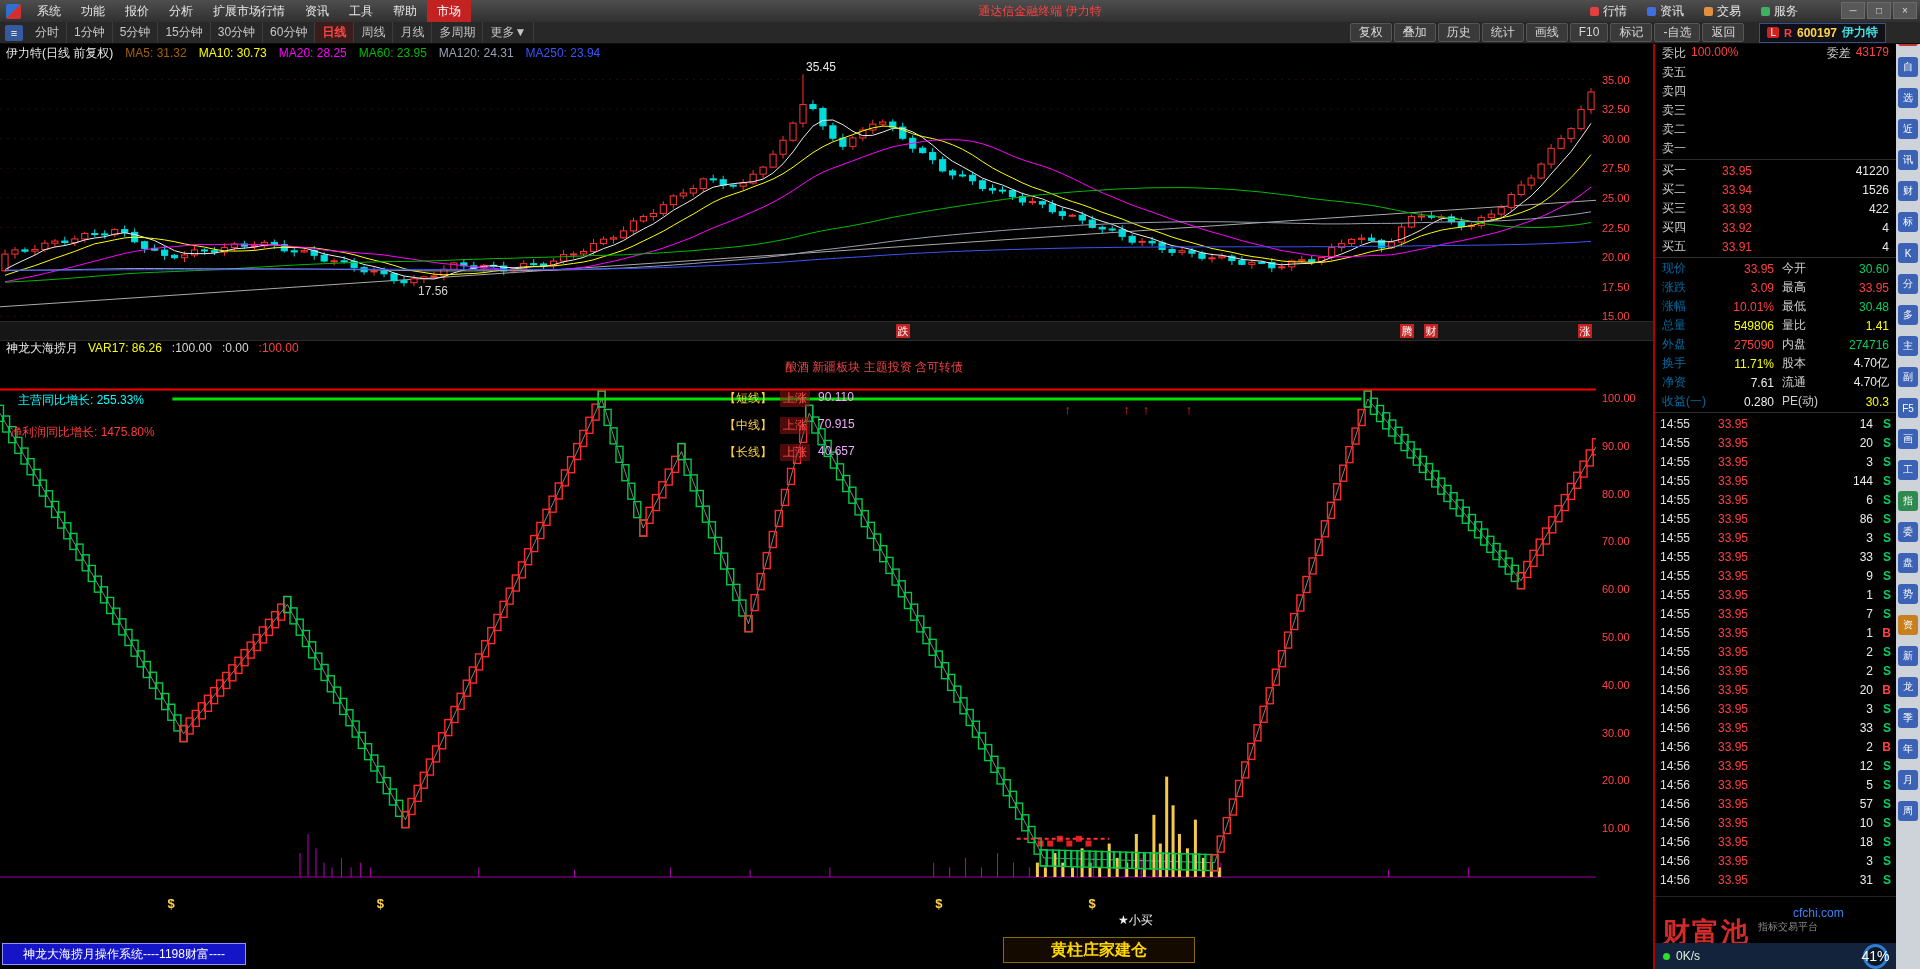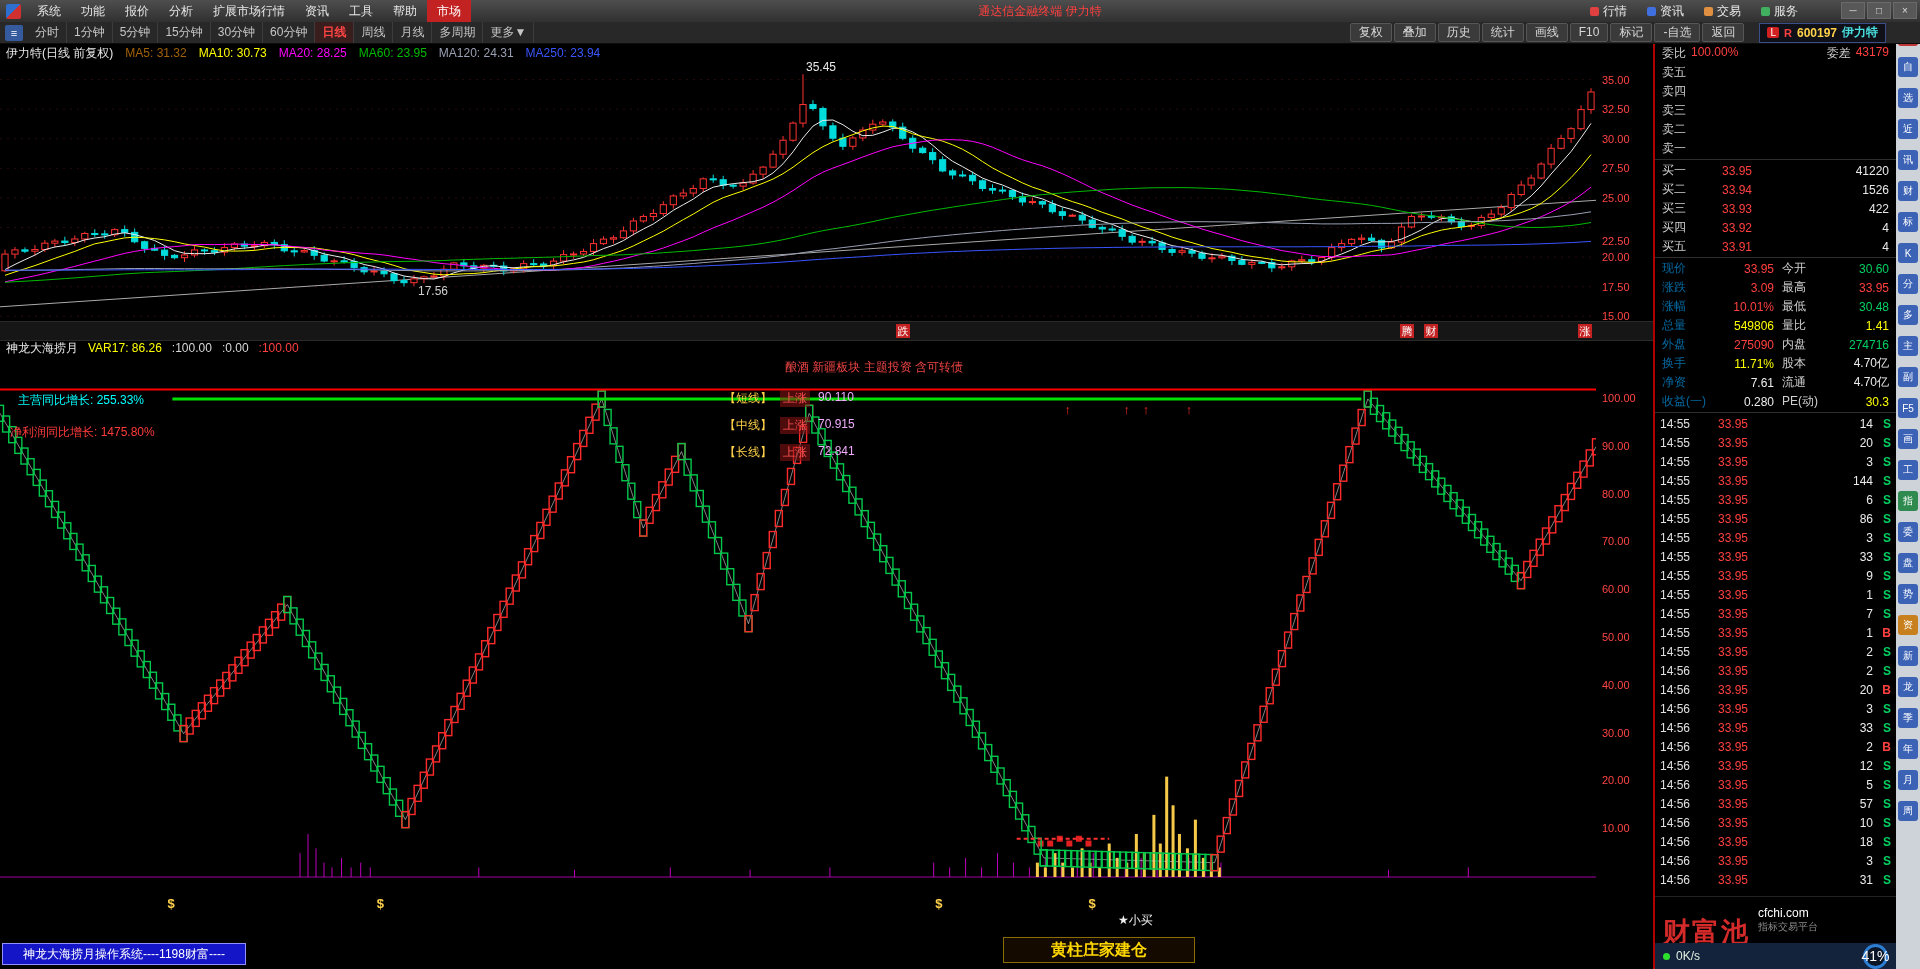--- a/index.html
+++ b/index.html
@@ -78,21 +78,21 @@
   .c-red{color:#ff4040;} .c-green{color:#00d060;} .c-yellow{color:#ffff00;} .c-white{color:#ececec;}
   #trades{flex:1;overflow:hidden;}
   .tr-row{display:flex;align-items:center;height:19px;padding:0 5px;box-sizing:border-box;}
   .tr-t{width:42px;color:#e0e0e0;flex:none;}
   .tr-p{width:46px;text-align:right;color:#ff4040;flex:none;}
   .tr-v{flex:1;text-align:right;color:#ececec;}
   .tr-f{width:18px;text-align:right;font-weight:bold;}
   .brand{height:46px;flex:none;display:flex;align-items:center;gap:8px;padding:0 8px;border-top:1px solid #222;}
   .brand-name{font-size:27px;font-weight:bold;color:#d42a2a;letter-spacing:2px;font-family:"Liberation Serif","DejaVu Serif",serif;margin-top:24px;}
   .brand-col{display:flex;flex-direction:column;line-height:14px;}
-  .brand-domain{color:#ffffff;font-size:12px;}
+  .brand-domain{color:#3b82f6;font-size:12px;margin-left:35px;}
   .brand-tag{color:#8a8a8a;font-size:10px;}
   .statusbar{height:26px;flex:none;background:#14233c;display:flex;align-items:center;gap:6px;padding:0 8px;}
   .net-dot{width:7px;height:7px;border-radius:50%;background:#2ee02e;flex:none;}
   .speed{color:#dfeedf;}
   .gauge{margin-left:auto;width:19px;height:19px;border-radius:50%;border:3px solid #2d7dd2;background:#0a1626;color:#fff;font-size:14px;display:flex;align-items:center;justify-content:center;flex:none;}
 
   
   .strip{position:absolute;top:22px;right:0;width:24px;height:947px;background:#ced3d9;display:flex;flex-direction:column;align-items:center;gap:11px;padding-top:4px;box-sizing:border-box;overflow:hidden;}
   .strip-ico{width:20px;height:20px;flex:none;border-radius:3px;color:#fff;font-size:10px;display:flex;align-items:center;justify-content:center;}
 </style>
@@ -887,37 +887,37 @@
           <span class="sig-value">90.110</span>
         </div>
         <div class="signal-row" style="top: 373px;">
           <span class="sig-label">【中线】</span>
           <span class="sig-state">上涨</span>
           <span class="sig-value">70.915</span>
         </div>
         <div class="signal-row" style="top: 400px;">
           <span class="sig-label">【长线】</span>
           <span class="sig-state">上涨</span>
-          <span class="sig-value">72.841</span>
+          <span class="sig-value">40.657</span>
         </div>
         <div class="arrow" style="left: 1064.53px; top: 358px;">↑</div>
         <div class="arrow" style="left: 1123.58px; top: 358px;">↑</div>
         <div class="arrow" style="left: 1142.74px; top: 358px;">↑</div>
         <div class="arrow" style="left: 1185.83px; top: 358px;">↑</div>
         <div class="dollar" style="left: 167.58px;">$</div>
         <div class="dollar" style="left: 376.656px;">$</div>
         <div class="dollar" style="left: 935.256px;">$</div>
         <div class="dollar" style="left: 1088.47px;">$</div>
       </div>
   <span class="axis-label" style="top: 29.5688px;">35.00</span>
       <span class="axis-label" style="top: 59.156px;">32.50</span>
       <span class="axis-label" style="top: 88.7431px;">30.00</span>
       <span class="axis-label" style="top: 118.33px;">27.50</span>
       <span class="axis-label" style="top: 147.917px;">25.00</span>
-      <span class="axis-label" style="top: 177.505px; margin-top: 13px;">22.50</span>
+      <span class="axis-label" style="top: 177.505px;">22.50</span>
       <span class="axis-label" style="top: 207.092px;">20.00</span>
       <span class="axis-label" style="top: 236.679px;">17.50</span>
       <span class="axis-label" style="top: 266.266px;">15.00</span>
       <span class="axis-label" style="top: 348px;">100.00</span>
       <span class="axis-label" style="top: 395.8px;">90.00</span>
       <span class="axis-label" style="top: 443.6px;">80.00</span>
       <span class="axis-label" style="top: 491.4px;">70.00</span>
       <span class="axis-label" style="top: 539.2px;">60.00</span>
       <span class="axis-label" style="top: 587px;">50.00</span>
       <span class="axis-label" style="top: 634.8px;">40.00</span>

